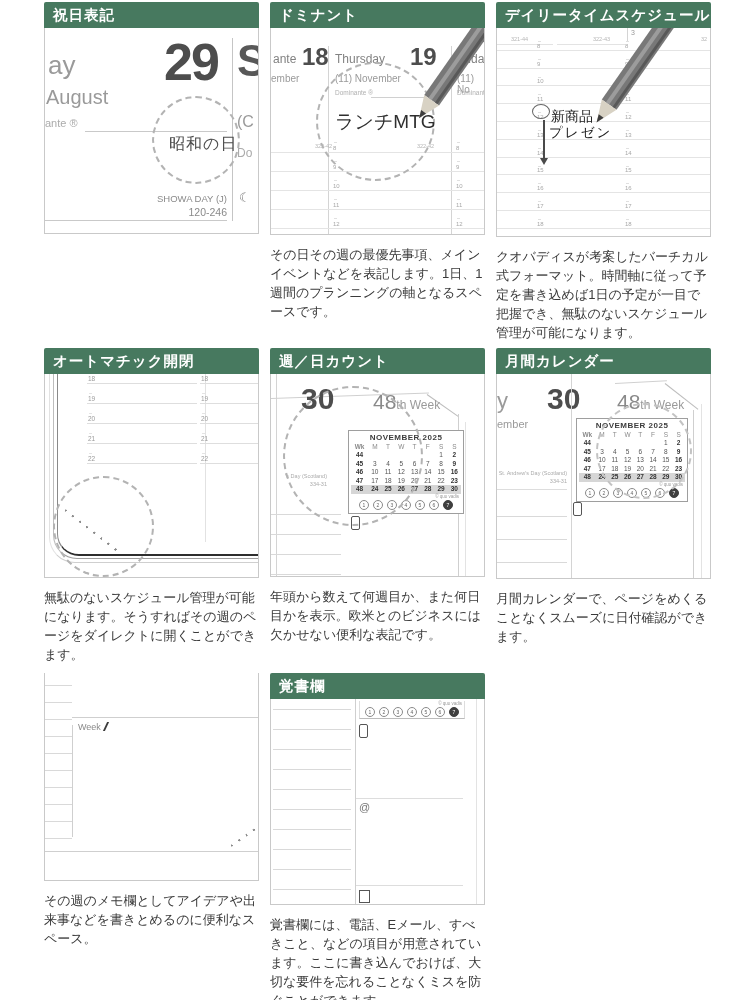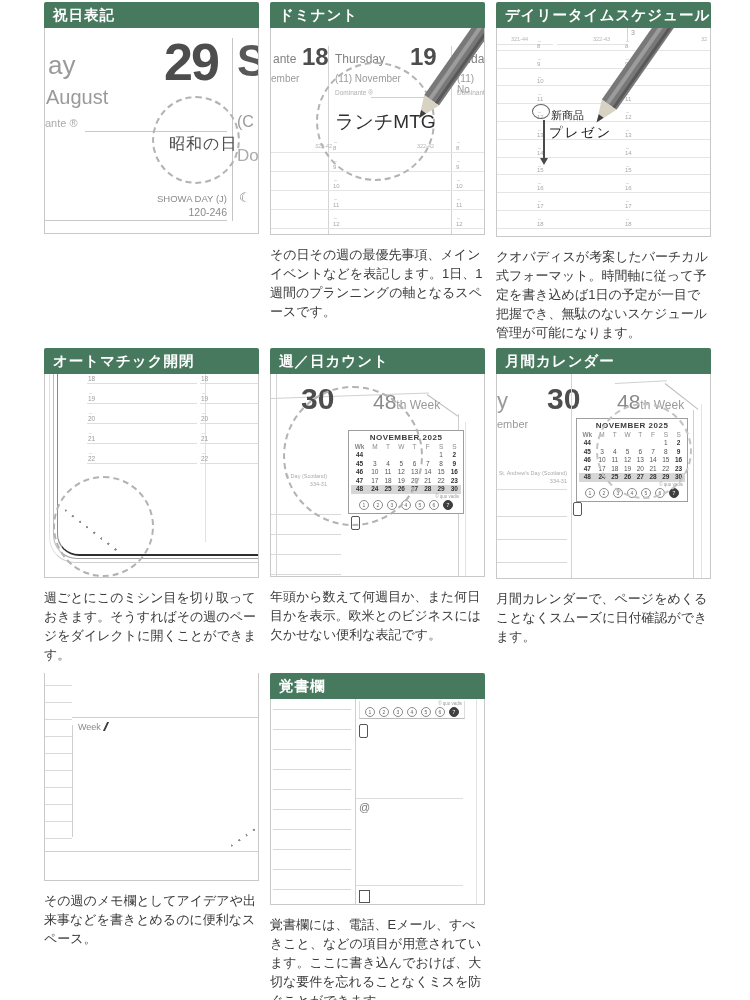--- a/index.html
+++ b/index.html
@@ -64,21 +64,21 @@
     <header class="panel-header">祝日表記</header>
     <div class="panel-img" style="height:205px;">
       <span class="abs" style="left:3px;top:22px;font-size:26px;color:#9a9a9a;">ay</span>
       <span class="abs" style="left:1px;top:58px;font-size:20px;color:#9a9a9a;">August</span>
       <span class="abs" style="left:0;top:89px;font-size:11px;color:#ababab;">ante ®</span>
       <div class="hline" style="left:40px;top:103px;width:142px;"></div>
       <span class="abs" style="left:119px;top:4px;font-size:52px;font-weight:bold;color:#4d4d4d;letter-spacing:-2px;">29</span>
       <div class="vline" style="left:187px;top:10px;height:183px;background:#c5c5c5;"></div>
       <span class="abs" style="left:192px;top:8px;font-size:44px;font-weight:bold;color:#585858;">S</span>
       <span class="abs" style="left:192px;top:85px;font-size:16px;color:#9a9a9a;">(C</span>
-      <span class="abs" style="left:192px;top:118px;font-size:17px;color:#ababab;">Do</span>
+      <span class="abs" style="left:192px;top:118px;font-size:12px;color:#ababab;">Do</span>
       <span class="abs" style="left:194px;top:162px;font-size:13px;color:#777;">☾</span>
       <span class="abs" style="left:124px;top:106px;font-size:16px;color:#4d4d4d;letter-spacing:1px;z-index:6;">昭和の日</span>
       <span class="abs" style="left:92px;top:165px;width:90px;text-align:right;font-size:9.5px;color:#8a8a8a;">SHOWA DAY (J)</span>
       <span class="abs" style="left:102px;top:178px;width:80px;text-align:right;font-size:10.5px;color:#8a8a8a;">120-246</span>
       <div class="hline" style="left:0;top:192px;width:182px;"></div>
       <div class="dash-circle" style="left:107px;top:68px;width:84px;height:84px;"></div>
     </div>
   </section>
 
   <section class="panel" style="left:270px;top:2px;">
@@ -194,21 +194,21 @@
           <span class="hn c2">18</span>
         </div>
           <div class="hrow">
           
           
         </div>
         </div>
       <div class="abs" style="left:35px;top:76px;width:16px;height:13px;border:1px solid #666;border-radius:50%;z-index:4;"></div>
       <div class="abs" style="left:46px;top:92px;width:2px;height:38px;background:#4a4a4a;z-index:4;"></div>
       <div class="abs" style="left:43px;top:130px;width:0;height:0;border-left:4px solid transparent;border-right:4px solid transparent;border-top:7px solid #4a4a4a;z-index:4;"></div>
-      <span class="abs" style="left:54px;top:80px;font-size:11px;color:#222;z-index:6;text-align:right;">新商品</span>
+      <span class="abs" style="left:54px;top:80px;font-size:14px;color:#222;z-index:6;text-align:right;">新商品</span>
       <span class="abs" style="left:52px;top:96px;font-size:13.5px;color:#222;letter-spacing:2px;z-index:6;">プレゼン</span>
       <svg class="pencil" style="left:127px;top:-46px;width:30px;height:160px;transform:rotate(35deg);" viewBox="0 0 30 160">
         <rect x="6" y="0" width="18" height="132" fill="#787878"></rect>
         <rect x="11" y="0" width="4" height="132" fill="#9c9c9c"></rect>
         <rect x="19" y="0" width="3" height="132" fill="#585858"></rect>
         <polygon points="6,132 24,132 15,154" fill="#d8d2c4"></polygon>
         <polygon points="12,146 18,146 15,154" fill="#3f3f3f"></polygon>
       </svg>
     </div>
     <p class="panel-desc">クオバディスが考案したバーチカル式フォーマット。時間軸に従って予定を書き込めば1日の予定が一目で把握でき、無駄のないスケジュール管理が可能になります。</p>
@@ -259,21 +259,21 @@
               <span class="hn">22</span>
             </span>
           <span class="h4cell h4c2">
               <span class="hn">22</span>
             </span>
         </div>
         </div>
       <div class="dots" style="left:20px;top:135px;width:66px;transform:rotate(38deg);transform-origin:left center;"></div>
       <div class="dash-circle" style="left:8px;top:102px;width:97px;height:97px;"></div>
     </div>
-    <p class="panel-desc">週ごとにこのミシン目を切り取っておきます。そうすればその週のページをダイレクトに開くことができます。</p>
+    <p class="panel-desc">無駄のないスケジュール管理が可能になります。そうすればその週のページをダイレクトに開くことができます。</p>
   </section>
 
   <section class="panel" style="left:270px;top:348px;">
     <header class="panel-header">週／日カウント</header>
     <div class="panel-img" style="height:202px;">
       <div class="vline" style="left:5px;top:0;height:202px;"></div>
       <div class="hline" style="left:0;top:24px;width:158px;background:#d0d0d0;transform:rotate(-2deg);transform-origin:left center;"></div>
       <div class="hline" style="left:156px;top:20px;width:38px;background:#bdbdbd;transform:rotate(35deg);transform-origin:left center;"></div>
       <div class="vline" style="left:187px;top:40px;height:162px;background:#cfcfcf;"></div>
       <div class="vline" style="left:194px;top:48px;height:154px;background:#e3e3e3;"></div>

